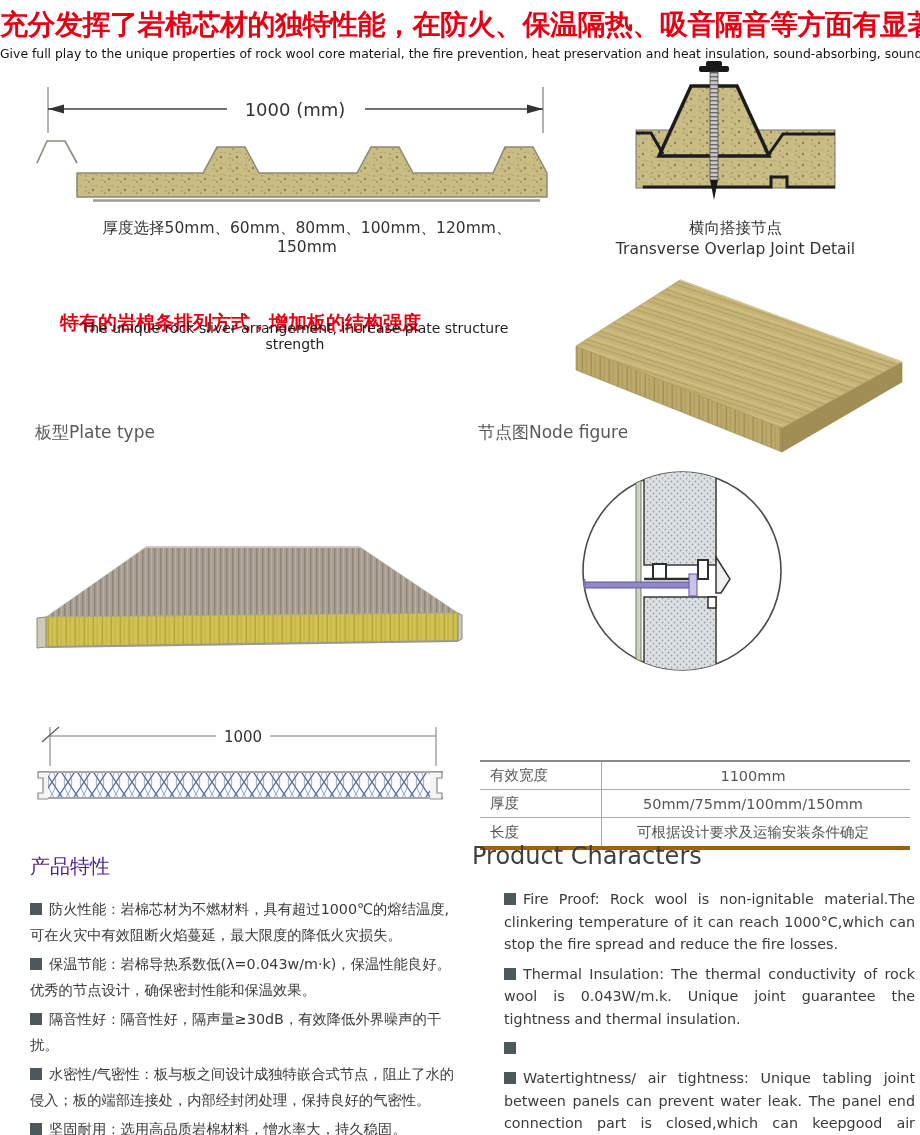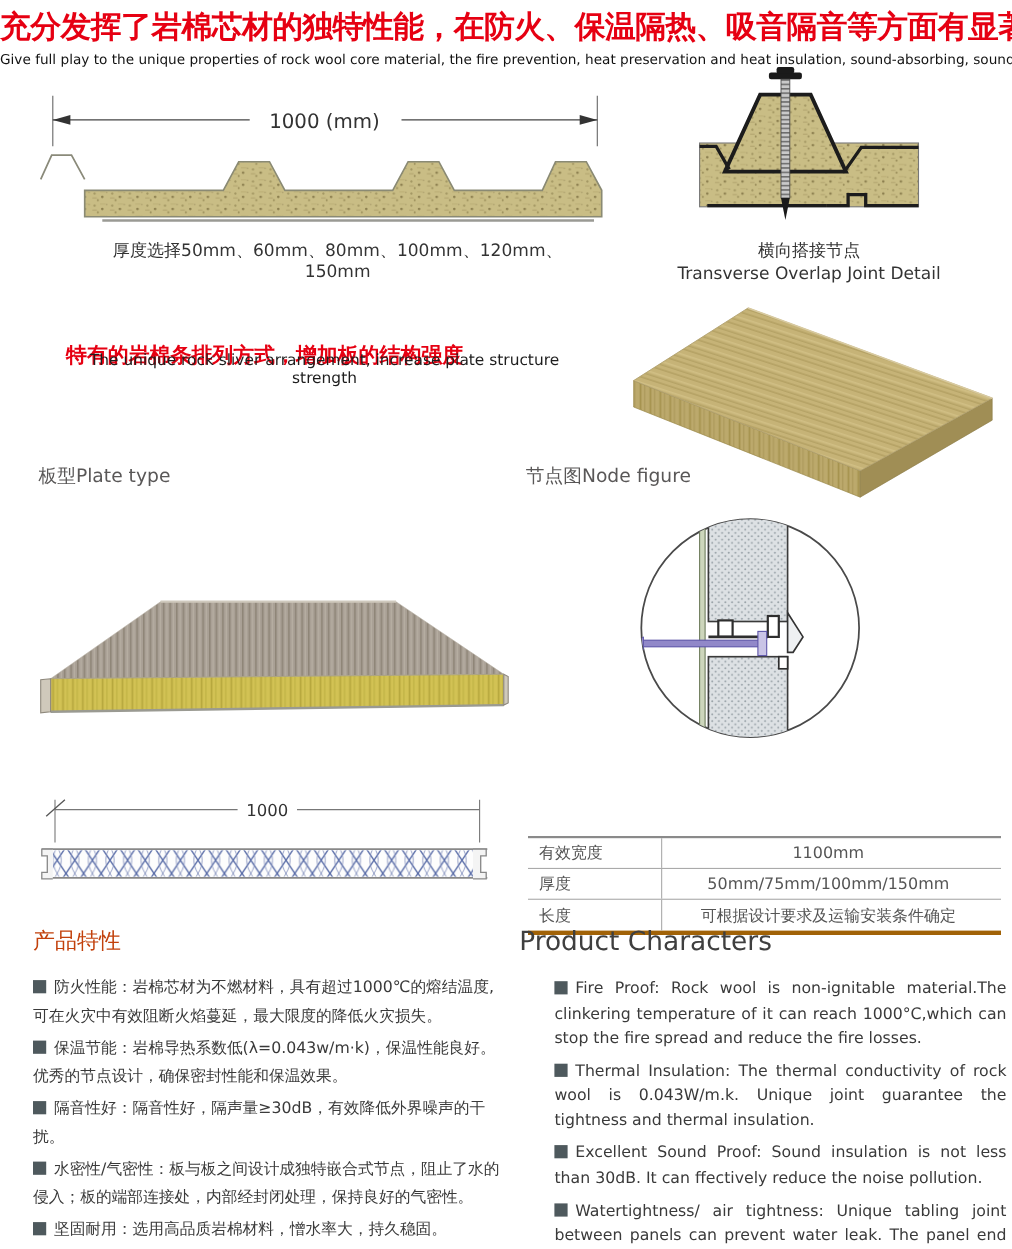--- a/index.html
+++ b/index.html
@@ -27,21 +27,21 @@
                 border-top:2px solid #8a8a8a; border-bottom:4px solid #a16207;margin-top:32px; }
   .spec-row { display:flex; height:28px; align-items:center; border-bottom:1px solid #aaa; }
   .spec-row:last-child { border-bottom:none; }
   .spec-label { width:122px; padding-left:10px; font-size:14.5px; color:#555; border-right:1px solid #aaa;
                 height:100%; display:flex; align-items:center; }
   .spec-value { flex:1; text-align:center; padding-right:6px; font-size:14.5px; color:#555; }
 
   .feat-col { position:absolute; top:842px; }
   .feat-cn { left:30px; width:430px; }
   .feat-en { left:472px; width:443px; }
-  .feat-h-cn { font-size:20px; color:#c2410c; font-weight:normal; margin-bottom:16px; }
+  .feat-h-cn { font-size:20px; color:#4c1d95; font-weight:normal; margin-bottom:16px;margin-top:11px; }
   .feat-h-en { font-size:24px; color:#3f3f3f; font-weight:normal; margin-bottom:18px; }
   .feat-item { font-size:14.3px; color:#3a3a3a; line-height:1.82; margin-bottom:3px; }
   .feat-en .feat-item { text-align:justify; line-height:1.58; margin-bottom:7px;margin-left:32px; }
   .bullet { display:inline-block; width:12px; height:12px; background:#4e595d; margin-right:7px;
             vertical-align:-1px; }
 
   svg text { font-family:"DejaVu Sans","Liberation Sans",sans-serif; }
 </style>
 </head>
 <body>
@@ -217,18 +217,18 @@
     <p class="feat-item"><span class="bullet"></span><span>隔音性好：隔音性好，隔声量≥30dB，有效降低外界噪声的干扰。</span></p>
     <p class="feat-item"><span class="bullet"></span><span>水密性/气密性：板与板之间设计成独特嵌合式节点，阻止了水的侵入；板的端部连接处，内部经封闭处理，保持良好的气密性。</span></p>
     <p class="feat-item"><span class="bullet"></span><span>坚固耐用：选用高品质岩棉材料，憎水率大，持久稳固。</span></p>
     <p class="feat-item"></p>
   </div>
 
   <div class="feat-col feat-en">
     <h2 class="feat-h-en">Product Characters</h2>
     <p class="feat-item"><span class="bullet"></span><span>Fire Proof: Rock wool is non-ignitable material.The clinkering temperature of it can reach 1000°C,which can stop the fire spread and reduce the fire losses.</span></p>
     <p class="feat-item"><span class="bullet"></span><span>Thermal Insulation: The thermal conductivity of rock wool is 0.043W/m.k. Unique joint guarantee the tightness and thermal insulation.</span></p>
-    <p class="feat-item"><span class="bullet"></span><span>Excellent Sound Proof: Sound insulation is not less than 30dB. It can ffectively reduce the noise pollution.</span></p>
+    <p class="feat-item"><span class="bullet"></span></p>
     <p class="feat-item"><span class="bullet"></span><span>Watertightness/ air tightness: Unique tabling joint between panels can prevent water leak. The panel end connection part is closed,which can keepgood air tightness.</span></p>
 
   </div>
 
 </div>
 
 </body></html>

